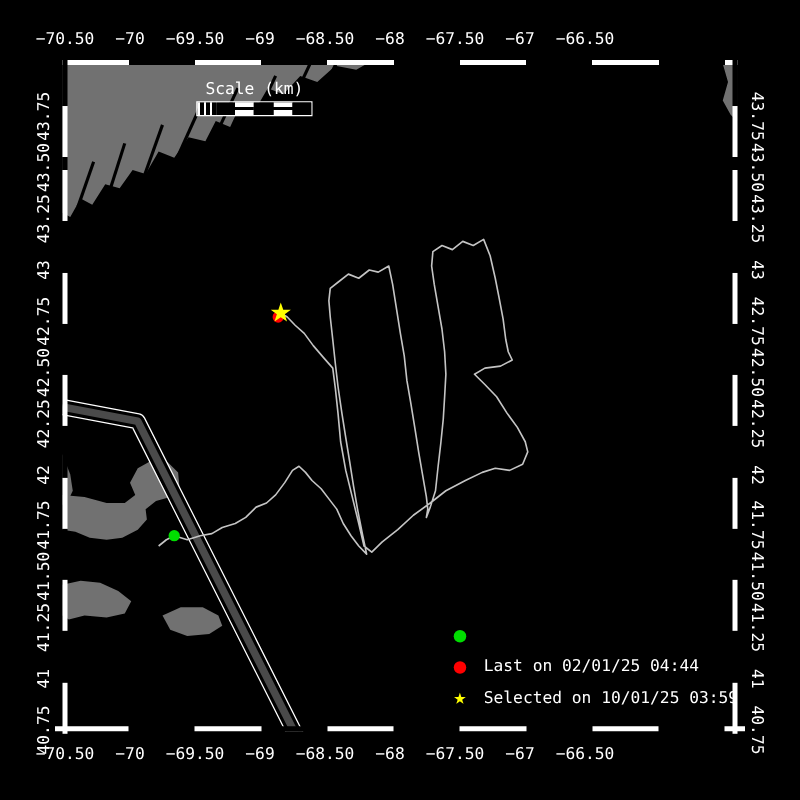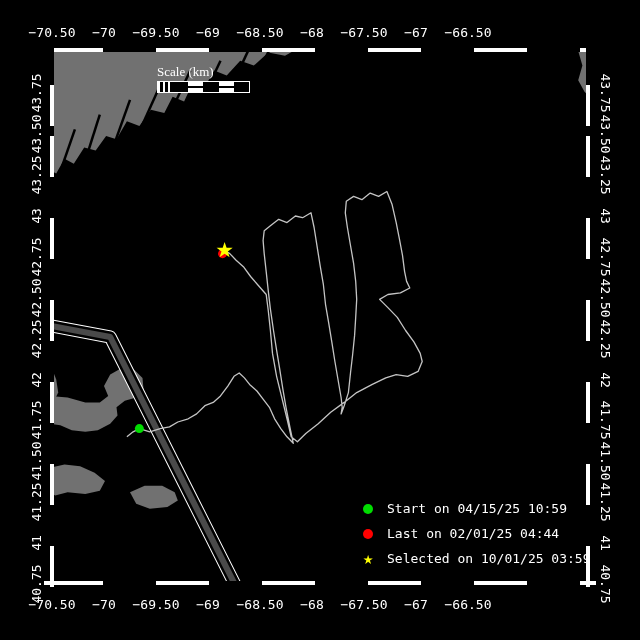--- a/index.html
+++ b/index.html
@@ -15,22 +15,22 @@
   #border-left{left:50px;top:48px;width:4px;height:543px;
     background:repeating-linear-gradient(180deg,#fff 0 41px,#000 41px 82px);
     background-position:0 88px;}
   #border-right{left:586px;top:48px;width:4px;height:543px;
     background:repeating-linear-gradient(180deg,#fff 0 41px,#000 41px 82px);
     background-position:0 88px;}
   .axis-label{position:absolute;z-index:4;font-size:13px;white-space:nowrap;
     transform:translate(-50%,-50%);line-height:1;}
   .axis-label.left{transform:translate(-50%,-50%) rotate(-90deg);}
   .axis-label.right{transform:translate(-50%,-50%) rotate(90deg);}
-  #scalebar-title{position:absolute;left:157px;top:64px;width:93px;
-    font-size:13px;z-index:5;font-family:Liberation Serif, serif;}
+  #scalebar-title{position:absolute;left:157px;top:64px;width:93px;text-align:center;
+    font-size:13px;z-index:5;}
   #scalebar{position:absolute;left:157px;top:81px;width:91px;height:10px;
     border:1px solid #fff;display:flex;z-index:5;}
   #scalebar .seg{height:100%;}
   .seg-hatch{width:15px;background:repeating-linear-gradient(90deg,#fff 0 2px,#000 2px 5px);}
   .seg-black{width:15px;background:#000;}
   .seg-striped{width:15px;background:linear-gradient(#fff 0 4px,#000 4px 6px,#fff 6px 10px);}
   .seg-black2{width:16px;background:#000;}
   #scalebar-ticks{position:absolute;left:145px;top:103px;width:118px;text-align:center;
     font-size:13px;z-index:5;white-space:nowrap;}
   #legend{position:absolute;left:358px;top:496px;z-index:5;}
@@ -81,21 +81,20 @@
     <span class="seg seg-black"></span>
     <span class="seg seg-striped"></span>
     <span class="seg seg-black2"></span>
     <span class="seg seg-striped"></span>
     <span class="seg seg-black"></span>
   </div>
 
   <div id="legend">
     <div class="legend-row">
       <span class="legend-marker dot" style="background: rgb(0, 221, 0);"></span>
-      <span class="legend-label">Start on 04/15/25 10:59</span>
     </div>
     <div class="legend-row">
       <span class="legend-marker dot" style="background: rgb(255, 0, 0);"></span>
       <span class="legend-label">Last on 02/01/25 04:44</span>
     </div>
     <div class="legend-row">
       <span class="legend-marker" style="color: rgb(255, 255, 0);">★</span>
       <span class="legend-label">Selected on 10/01/25 03:59</span>
     </div>
   </div>

